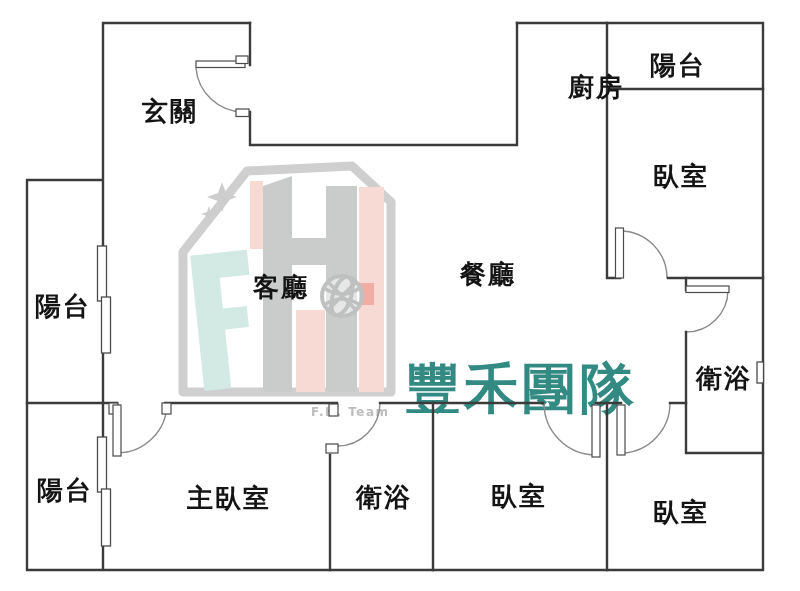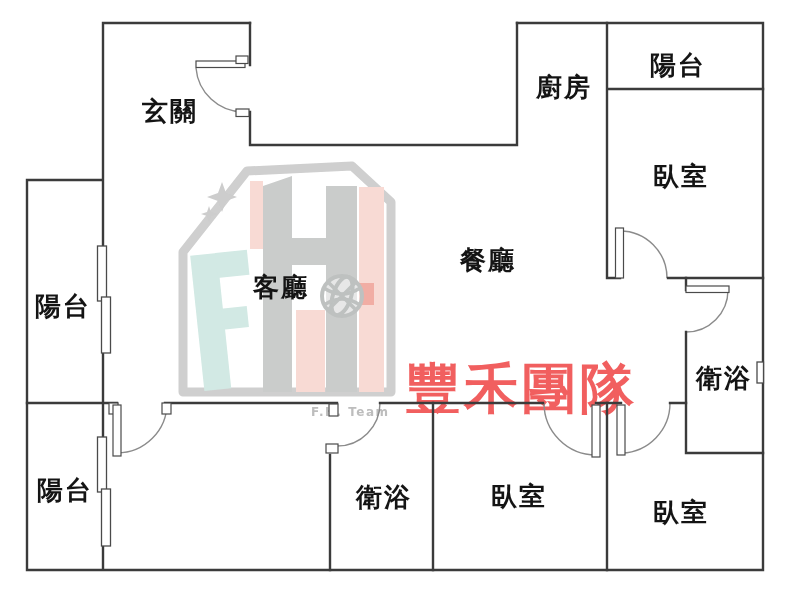--- a/index.html
+++ b/index.html
@@ -8,21 +8,21 @@
     font-family:"DejaVu Sans","Liberation Sans",sans-serif;
   }
   #plan-svg{position:absolute;left:0;top:0;}
   .room-label{
     position:absolute;transform:translate(-50%,-50%);
     font-size:26px;font-weight:700;color:#141414;letter-spacing:2px;
     white-space:nowrap;line-height:1;
   }
   #team-watermark{
     position:absolute;left:406px;top:362px;
-    font-size:54px;font-weight:600;color:#ef4444;letter-spacing:4px;
+    font-size:54px;font-weight:600;color:#0f766e;letter-spacing:4px;
     white-space:nowrap;line-height:1;opacity:.85;
   }
   #team-abbr-watermark{
     position:absolute;left:311px;top:406px;
     font-size:12px;font-weight:600;color:#b6b6b6;letter-spacing:1.5px;
     white-space:nowrap;line-height:1;opacity:.9;
   }
   #brand-logo{position:absolute;left:170px;top:158px;opacity:.92;}
 </style>
 </head>
@@ -110,25 +110,26 @@
     <g fill="#ffffff" stroke="#4a4a4a" stroke-width="1.3">
       <rect x="97.5" y="246" width="9" height="55"></rect>
       <rect x="101.5" y="297" width="9" height="56"></rect>
       <rect x="97.5" y="437" width="9" height="55"></rect>
       <rect x="101.5" y="489" width="9" height="57"></rect>
       <rect x="757" y="362" width="6.5" height="21"></rect>
     </g>
   </svg>
 
   <div class="room-label" style="left:170px;top:111px">玄關</div>
-  <div class="room-label" style="left:564px;top:87px">廚房</div>
+  <div class="room-label" style="left:596px;top:87px">廚房</div>
   <div class="room-label" style="left:678px;top:65px">陽台</div>
   <div class="room-label" style="left:681px;top:176px">臥室</div>
   <div class="room-label" style="left:281px;top:287px">客廳</div>
-  <div class="room-label" style="left:488px;top:260px">餐廳</div>
+  <div class="room-label" style="left:488px;top:274px">餐廳</div>
   <div class="room-label" style="left:724px;top:378px">衛浴</div>
   <div class="room-label" style="left:63px;top:306px">陽台</div>
   <div class="room-label" style="left:65px;top:490px">陽台</div>
+  <div class="room-label" style="left:229px;top:498px">主臥室</div>
   <div class="room-label" style="left:384px;top:497px">衛浴</div>
   <div class="room-label" style="left:519px;top:496px">臥室</div>
   <div class="room-label" style="left:681px;top:512px">臥室</div>
 
 </div>
 
 </body></html>

